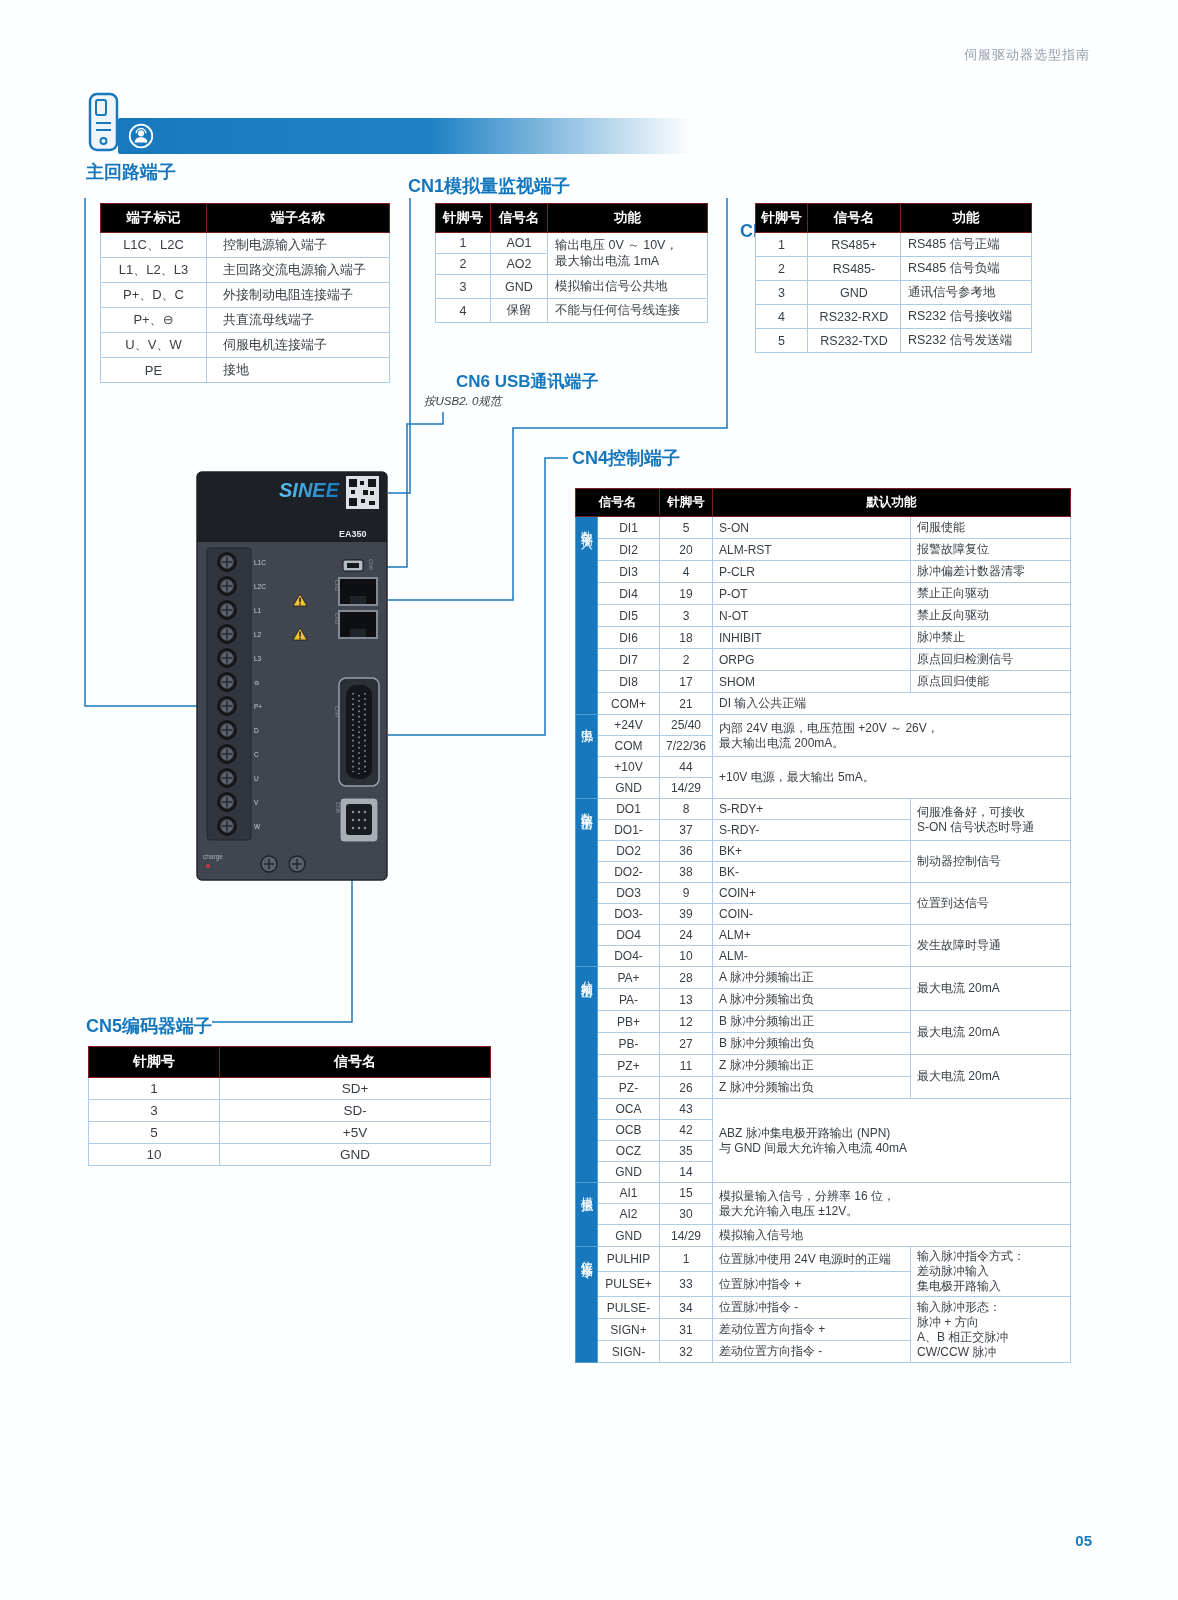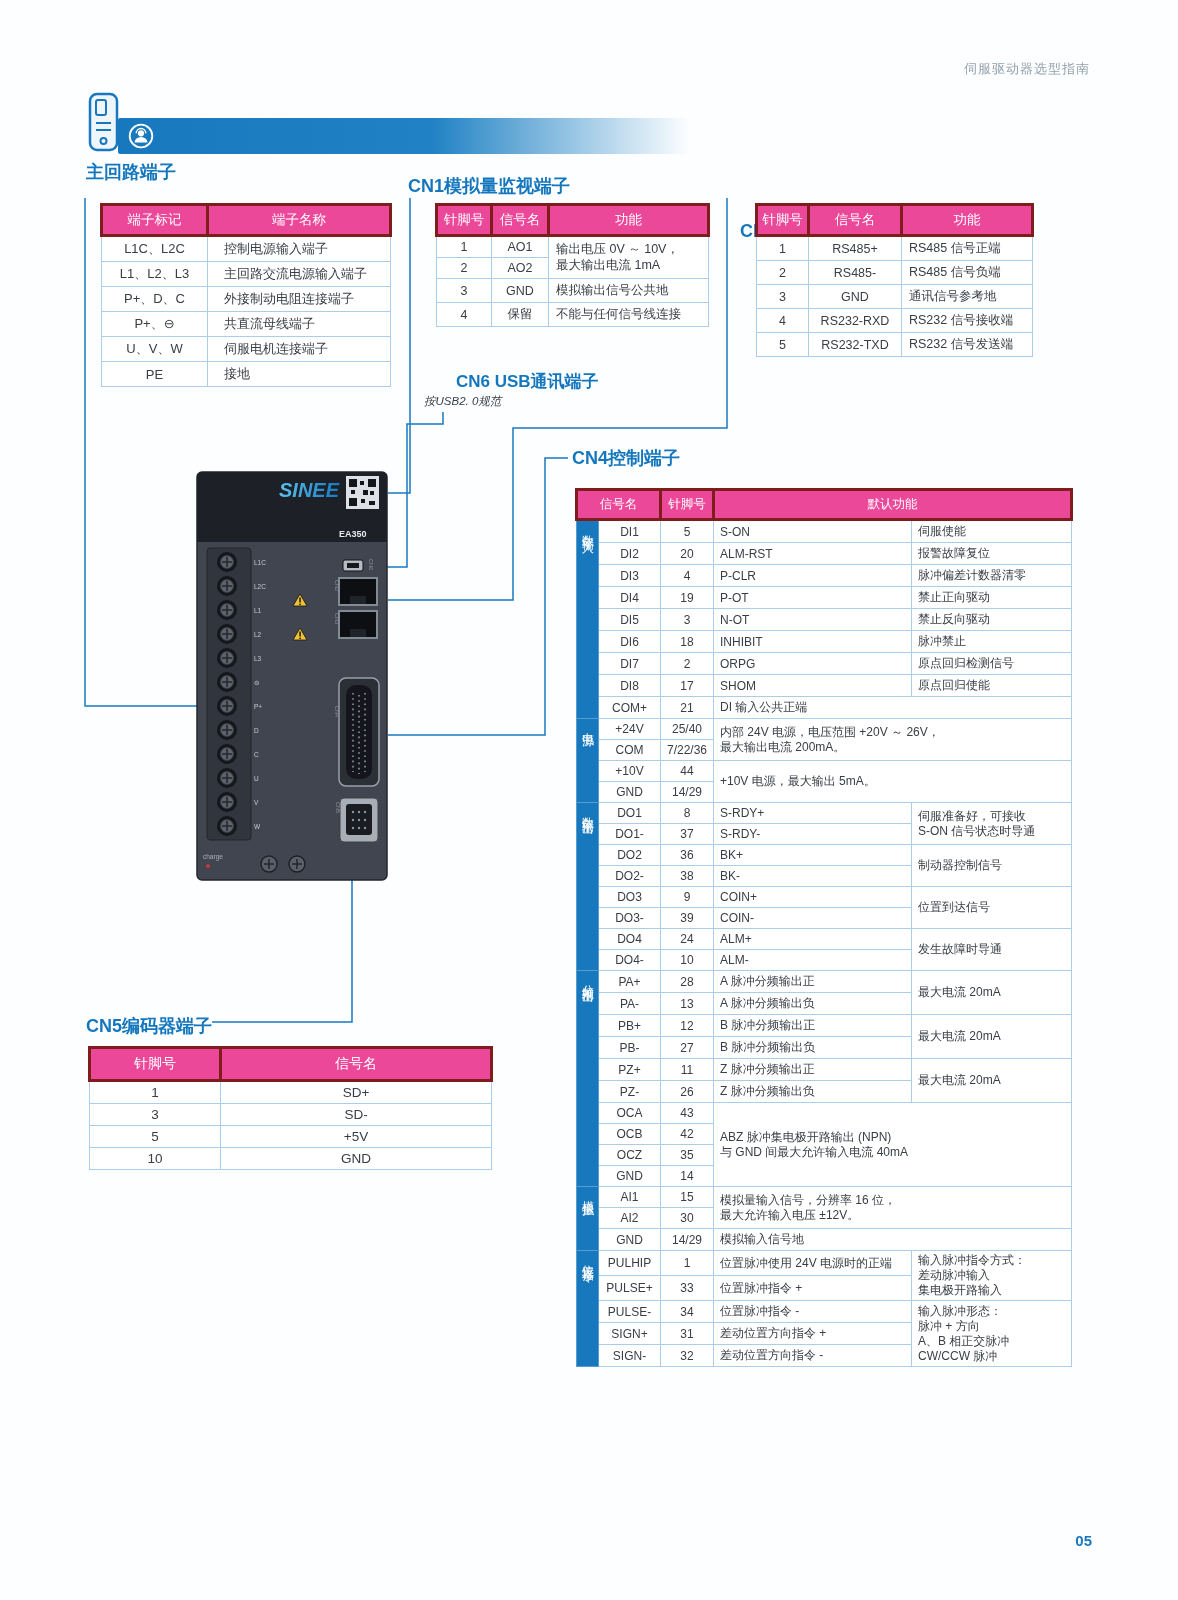--- a/index.html
+++ b/index.html
@@ -1,35 +1,35 @@
 <!DOCTYPE html>
 <html><head>
 <meta charset="utf-8">
 <style>
   * { margin:0; padding:0; box-sizing:border-box; }
   body { background:#ffffff; font-family:"Liberation Sans","DejaVu Sans",sans-serif; }
   .page { position:relative; width:1178px; height:1600px; margin:0 auto; background:#fdfeff; overflow:hidden; }
 
-  .doc-header { position:absolute; top:46px; right:88px; font-size:13px; color:#93a0ac; letter-spacing:1px;margin-top:14px; }
+  .doc-header { position:absolute; top:46px; right:88px; font-size:13px; color:#93a0ac; letter-spacing:1px; }
   .page-num { position:absolute; top:1532px; right:86px; font-size:15px; font-weight:bold; color:#1878be; }
 
   .connectors { position:absolute; left:0; top:0; pointer-events:none; }
 
   .title-icon { position:absolute; left:86px; top:88px; }
   .title-bar { position:absolute; left:118px; top:118px; width:572px; height:36px;
     background:linear-gradient(90deg,#1878be 0%,#2082c4 55%,rgba(32,130,196,0) 100%);
     display:flex; align-items:center; gap:9px; padding-left:10px; border-radius:2px; }
   .title-text { color:#fff; font-size:22px; font-weight:bold; letter-spacing:1px; }
 
   .sec { position:absolute; color:#1477bd; font-size:18px; font-weight:bold; white-space:nowrap; }
   .sec.small { font-size:17px; }
   .note { position:absolute; font-size:11.5px; color:#3a4149; }
 
   .tbl { position:absolute; border-collapse:collapse; table-layout:fixed; background:#fff; color:#383e45; }
-  .tbl th { background:#ec4899; color:#fff; font-weight:normal; border:3px solid #7f1d1d; padding:5px 4px; font-size:13.5px; text-align:center; }
+  .tbl th { background:#000000; color:#fff; font-weight:bold; border:1px solid #7f1d1d; padding:5px 4px; font-size:13.5px; text-align:center; }
   .tbl td { border:1px solid #abcde9; padding:3px 7px; font-size:12.5px; text-align:left; vertical-align:middle; }
   .tbl td.c { text-align:center; padding:3px 2px; }
   .pre { white-space:pre-line; line-height:1.25; }
 
   .t-main { left:100px; top:203px; width:289px; }
   .t-main td { height:16px; font-size:13px;padding-left:16px; }
   .t-main col.cA{width:106px;} .t-main col.cB{width:183px;}
 
   .t-cn1 { left:435px; top:203px; width:272px; }
   .t-cn1 td { height:17px; font-size:12.5px; }

